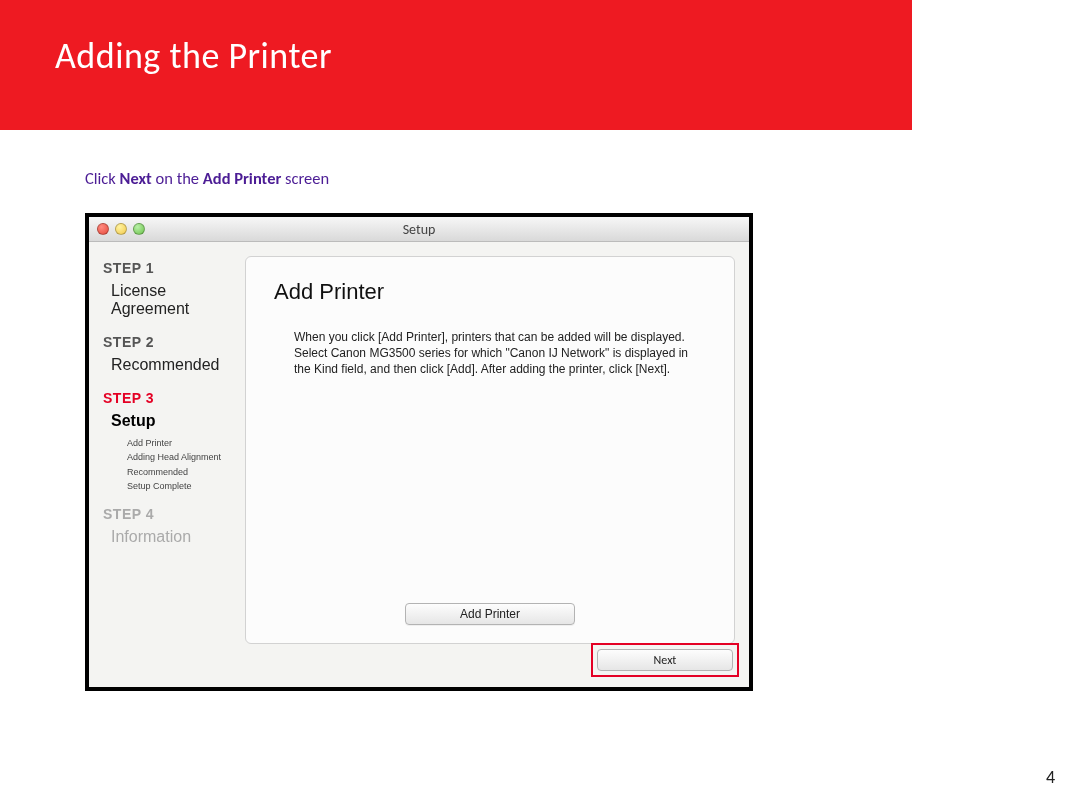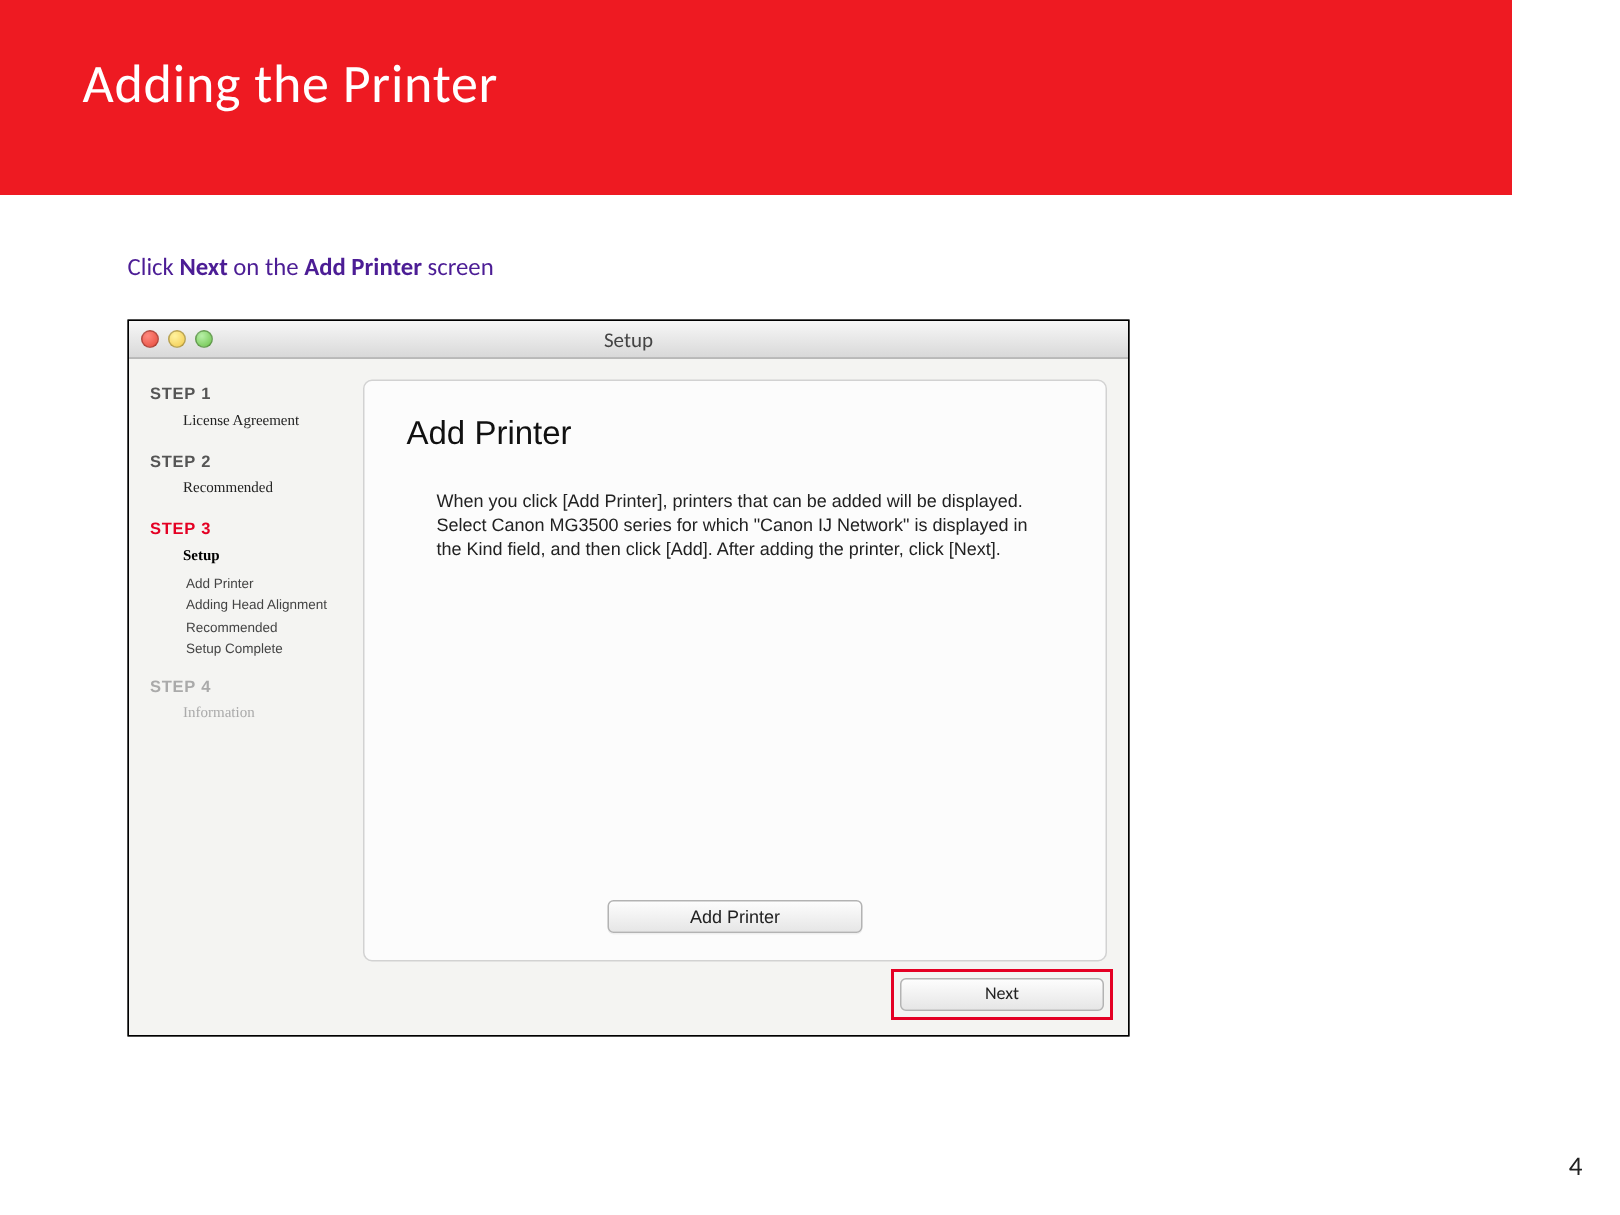--- a/index.html
+++ b/index.html
@@ -1,40 +1,40 @@
 <!DOCTYPE html>
 <html><head>
 <meta charset="utf-8">
 <style>
   * { box-sizing: border-box; margin: 0; padding: 0; }
   html, body { width: 1080px; height: 810px; font-family: "Calibri", "Segoe UI", sans-serif; background: #fff; }
   .slide { width: 1080px; height: 810px; background: #fff; position: relative; }
-  .header-band { width: 1008px; height: 130px; background: #ee1a22; display: flex; align-items: center; }
+  .header-band { width: 912px; height: 130px; background: #ee1a22; display: flex; align-items: center; }
   .page-title { color: #fff; font-size: 36px; font-weight: 400; margin-left: 55px; margin-top: -18px; letter-spacing: 0.5px; }
   .instruction { position: absolute; top: 168px; left: 85px; font-size: 16.5px; color: #4c1d95; }
   .instruction b { font-weight: 700; }
 
-  .window { position: absolute; top: 213px; left: 85px; width: 668px; height: 478px; border: 1px solid #000000; background: #404040; }
+  .window { position: absolute; top: 213px; left: 85px; width: 668px; height: 478px; border: 4px solid #000000; background: #7dd3fc; }
   .titlebar {
     height: 25px; width: 100%;
     background: linear-gradient(#f7f7f7, #d9d9d9);
     border-bottom: 1px solid #bbb;
     display: flex; align-items: center; position: relative;
   }
   .traffic { position: absolute; left: 8px; display: flex; gap: 6px; }
   .dot { width: 12px; height: 12px; border-radius: 50%; border: 1px solid rgba(0,0,0,0.25); }
   .dot.red    { background: radial-gradient(circle at 35% 30%, #ff8a80, #e64a3b); }
   .dot.yellow { background: radial-gradient(circle at 35% 30%, #fff3a0, #f2c94c); }
   .dot.green  { background: radial-gradient(circle at 35% 30%, #b8f0a8, #6cc24a); }
   .window-title { margin: 0 auto; font-size: 14px; color: #444; }
 
   .window-body { position: absolute; top: 25px; bottom: 0; left: 0; right: 0; background: #f4f4f2; }
   .sidebar { position: absolute; top: 0; left: 0; width: 150px; padding: 18px 0 0 14px; font-family: "Lucida Grande","Helvetica Neue",sans-serif; }
-  .step-label { font-size: 11px; font-weight: 700; letter-spacing: 0.5px; color: #555; margin-bottom: 6px; }
-  .step-title { font-size: 10px; color: #222; margin-bottom: 16px; margin-left: 22px; font-family: Liberation Serif, serif; }
+  .step-label { font-size: 14px; font-weight: 700; letter-spacing: 0.5px; color: #555; margin-bottom: 6px; }
+  .step-title { font-size: 16px; color: #222; margin-bottom: 16px; margin-left: 8px; }
   .step-active-label { color: #e40024; }
   .step-active-title { font-weight: 700; color: #000; }
   .substeps { margin-left: 24px; margin-top: -10px; margin-bottom: 12px; }
   .substep { font-size: 9px; color: #444; line-height: 1.6; }
   .step-disabled-label { color: #aaa; }
   .step-disabled-title { color: #aaa; }
 
   .content-panel {
     position: absolute; top: 14px; left: 156px; right: 14px; height: 388px;
     background: #fcfcfc; border: 1px solid #d2d2d2; border-radius: 6px;

